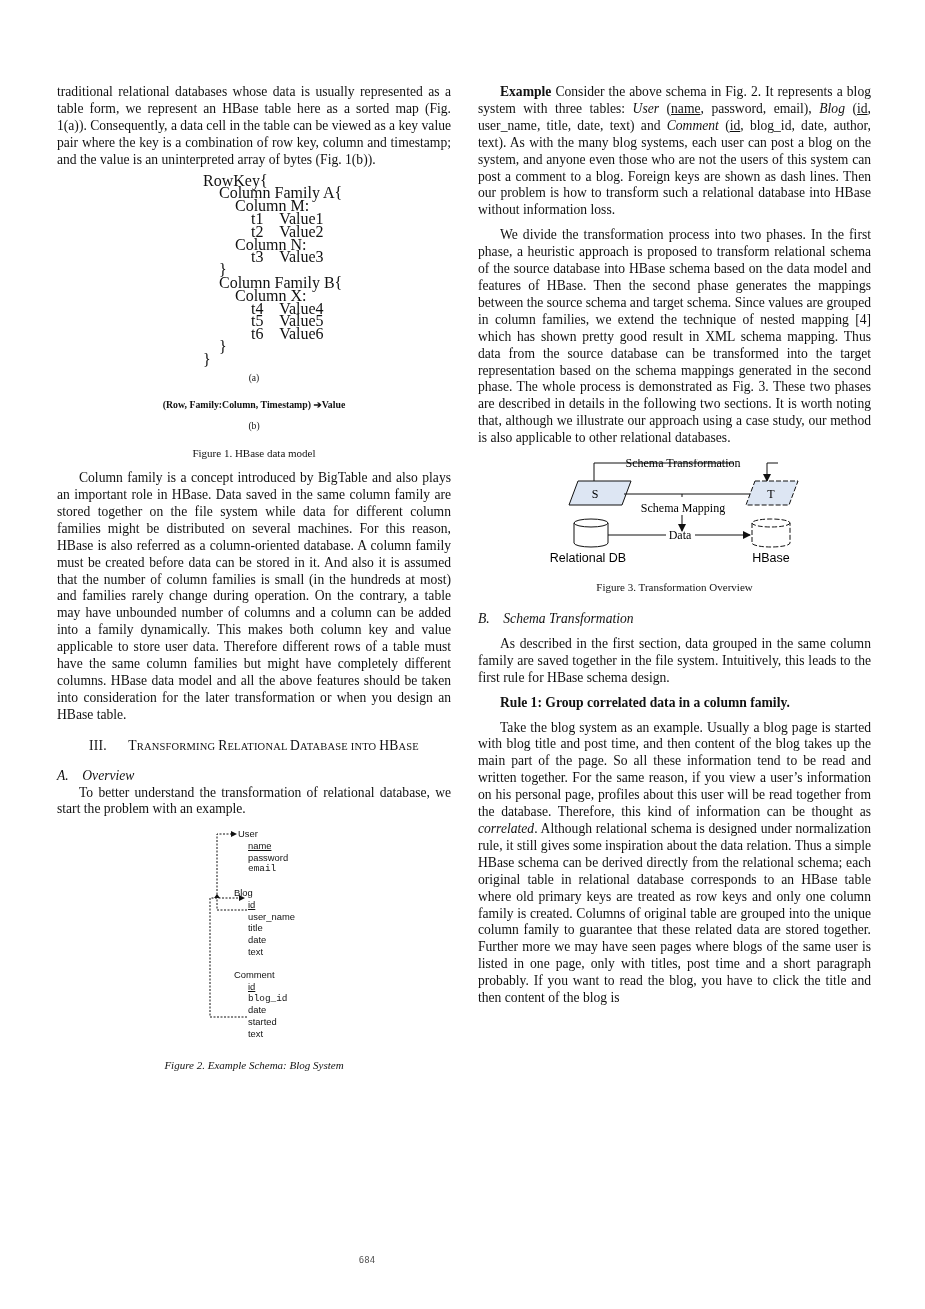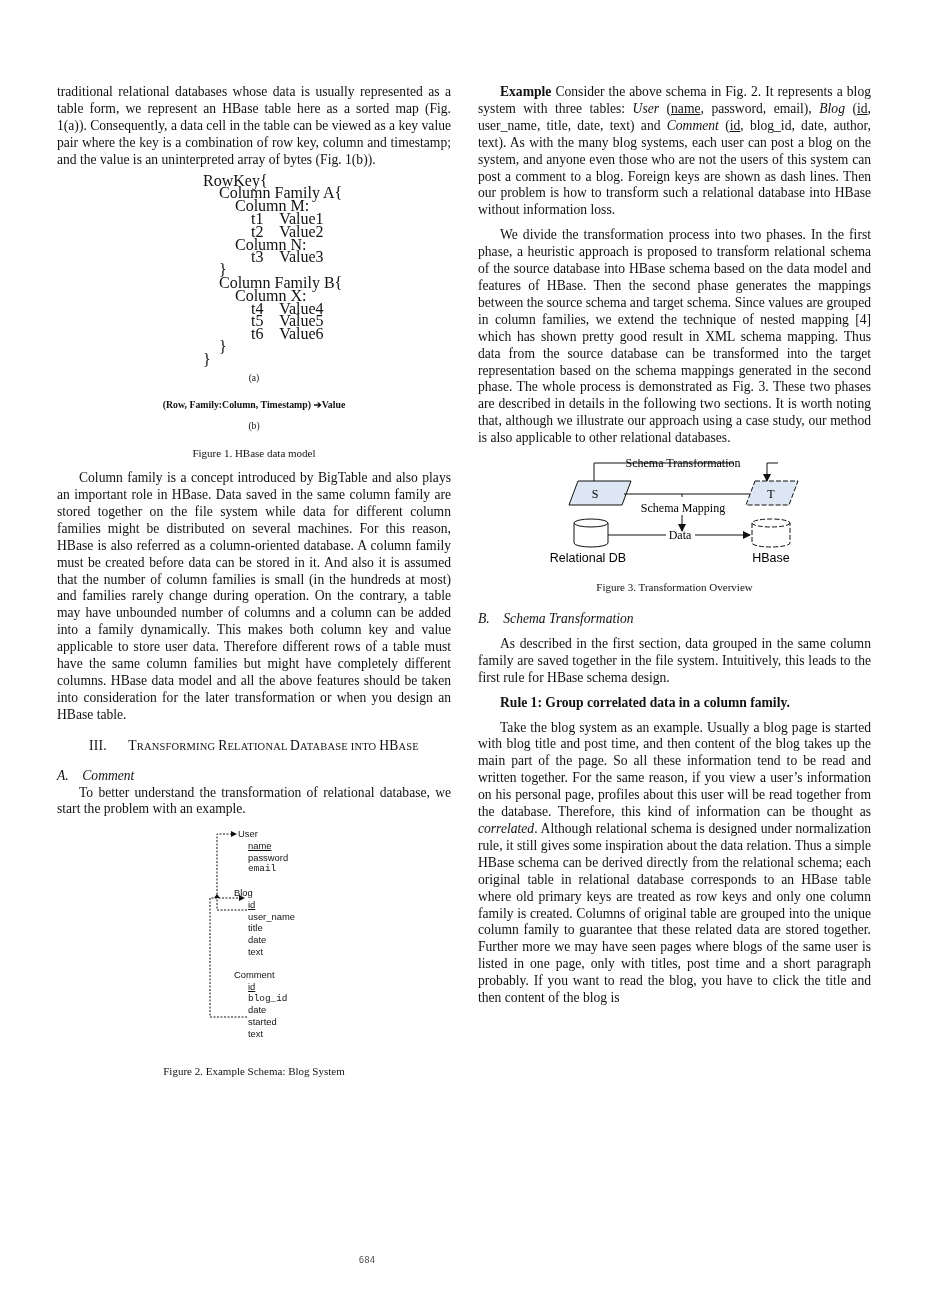--- a/index.html
+++ b/index.html
@@ -37,21 +37,21 @@
     <div class="caption">Figure 1.    HBase data model</div>
   </div>
 
   <p class="ind gap">Column family is a concept introduced by BigTable and also plays an important role in HBase. Data saved in the same column family are stored together on the file system while data for different column families might be distributed on several machines. For this reason, HBase is also referred as a column-oriented database. A column family must be created before data can be stored in it. And also it is assumed that the number of column families is small (in the hundreds at most) and families rarely change during operation. On the contrary, a table may have unbounded number of columns and a column can be added into a family dynamically. This makes both column key and value applicable to store user data. Therefore different rows of a table must have the same column families but might have completely different columns. HBase data model and all the above features should be taken into consideration for the later transformation or when you design an HBase table.</p>
 
   <div class="sec">
     <span>III.</span>&nbsp;&nbsp;&nbsp;&nbsp;&nbsp;
     <span><span>T</span><span class="sc">RANSFORMING </span><span>R</span><span class="sc">ELATIONAL </span><span>D</span><span class="sc">ATABASE INTO </span><span>HB</span><span class="sc">ASE</span></span>
   </div>
 
-  <div class="subsec" style="white-space:pre;">A.    Comment</div>
+  <div class="subsec" style="white-space:pre;">A.    Overview</div>
   <p class="ind">To better understand the transformation of relational database, we start the problem with an example.</p>
 
   <div class="fig2">
     <svg width="394" height="222" style="position:absolute;left:0;top:0;">
       <g stroke="#111" stroke-width="1" stroke-dasharray="2,1.5" fill="none">
         <polyline points="190,82 160,82 160,6 174,6"></polyline>
         <polyline points="190,189 153,189 153,70 182,70"></polyline>
       </g>
       <polygon points="174,3 180,6 174,9" fill="#111"></polygon>
       <polygon points="182,67 188,70 182,73" fill="#111"></polygon>
@@ -74,21 +74,21 @@
         </div>
         <div style="margin-bottom: 12px;">
           <div style="padding-left: 0px;">Comment</div>
           <div style="padding-left: 14px; text-decoration: underline;">id</div>
           <div style="padding-left: 14px; font-family: Liberation Mono, monospace;">blog_id</div>
           <div style="padding-left: 14px;">date</div>
           <div style="padding-left: 14px;">started</div>
           <div style="padding-left: 14px;">text</div>
         </div>
       </div>
-    <div class="caption" style="position:absolute;top:228px;left:0;width:394px;font-family:'Liberation Serif',serif;">Figure 2.    Example Schema: Blog System</div>
+    <div class="caption" style="position:absolute;top:222px;left:0;width:394px;font-family:'Liberation Serif',serif;font-style:italic;">Figure 2.    Example Schema: Blog System</div>
   </div>
 </div>
 
 <div class="col right">
   <p class="ind"><b>Example</b><span> Consider the above schema in Fig. 2. It represents a blog system with three tables: </span><i>User</i><span> (</span><u>name</u><span>, password, email), </span><i>Blog</i><span> (</span><u>id</u><span>, user_name, title, date, text) and </span><i>Comment</i><span> (</span><u>id</u><span>, blog_id, date, author, text). As with the many blog systems, each user can post a blog on the system, and anyone even those who are not the users of this system can post a comment to a blog. Foreign keys are shown as dash lines. Then our problem is how to transform such a relational database into HBase without information loss.</span></p>
 
   <p class="ind gap">We divide the transformation process into two phases. In the first phase, a heuristic approach is proposed to transform relational schema of the source database into HBase schema based on the data model and features of HBase. Then the second phase generates the mappings between the source schema and target schema. Since values are grouped in column families, we extend the technique of nested mapping [4] which has shown pretty good result in XML schema mapping. Thus data from the source database can be transformed into the target representation based on the schema mappings generated in the second phase. The whole process is demonstrated as Fig. 3. These two phases are described in details in the following two sections. It is worth noting that, although we illustrate our approach using a case study, our method is also applicable to other relational databases.</p>
 
   <div class="fig3">
     <svg width="393" height="124" style="position:absolute;left:0;top:0;">

